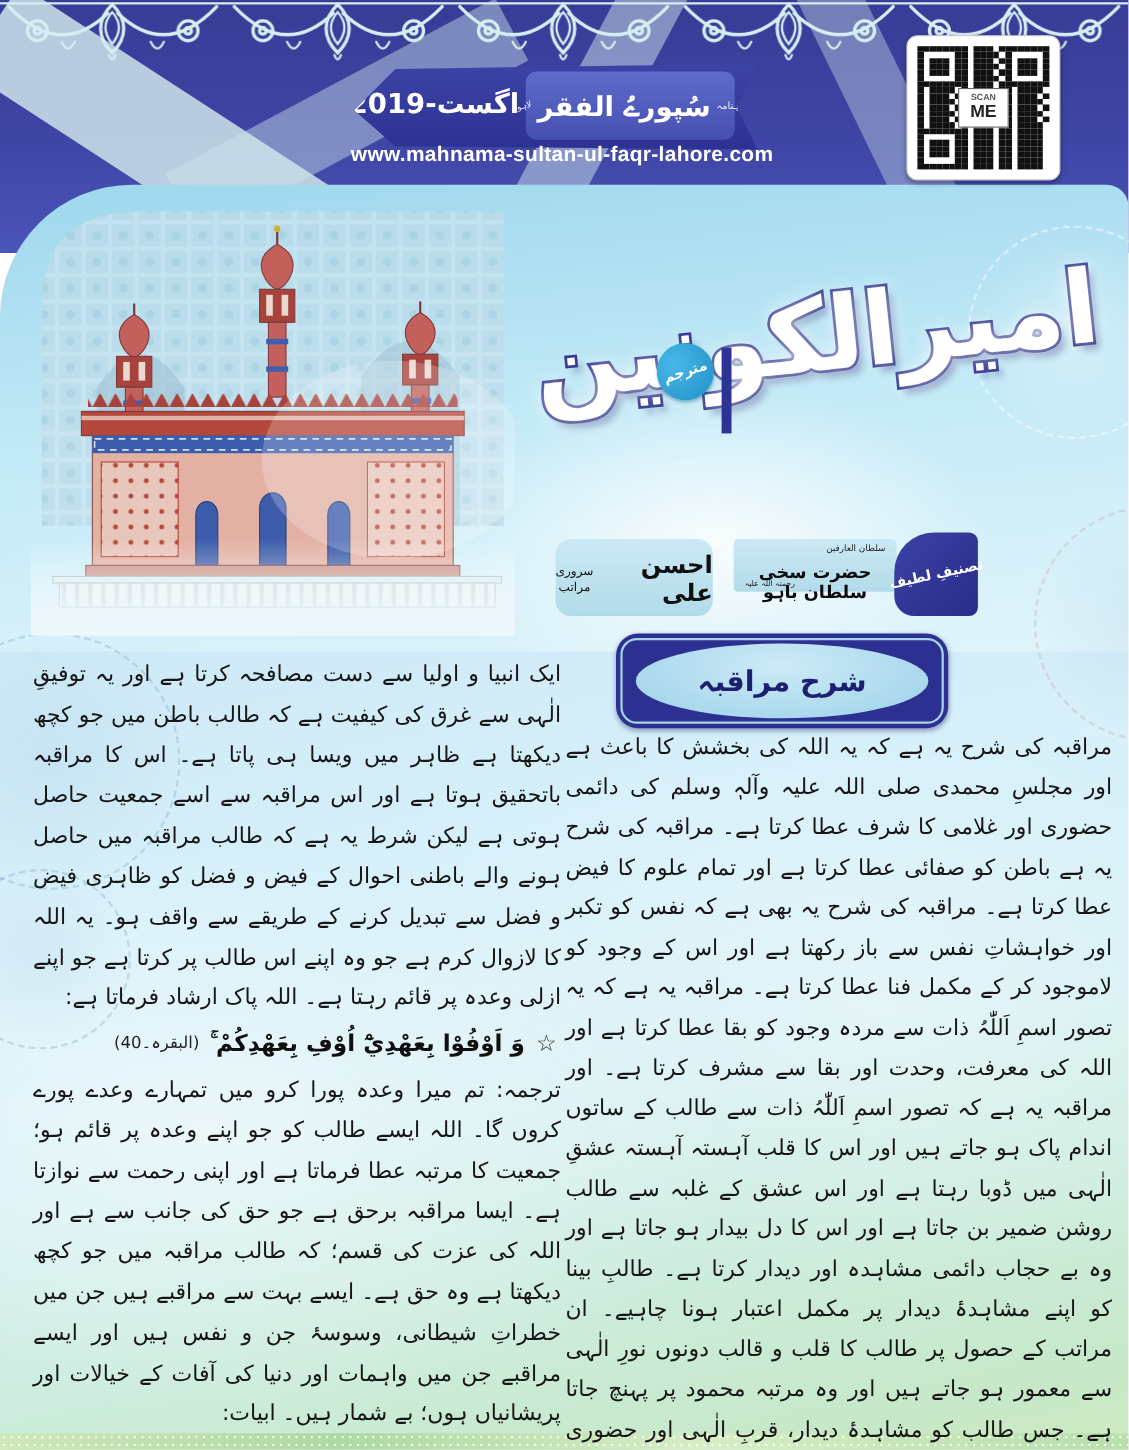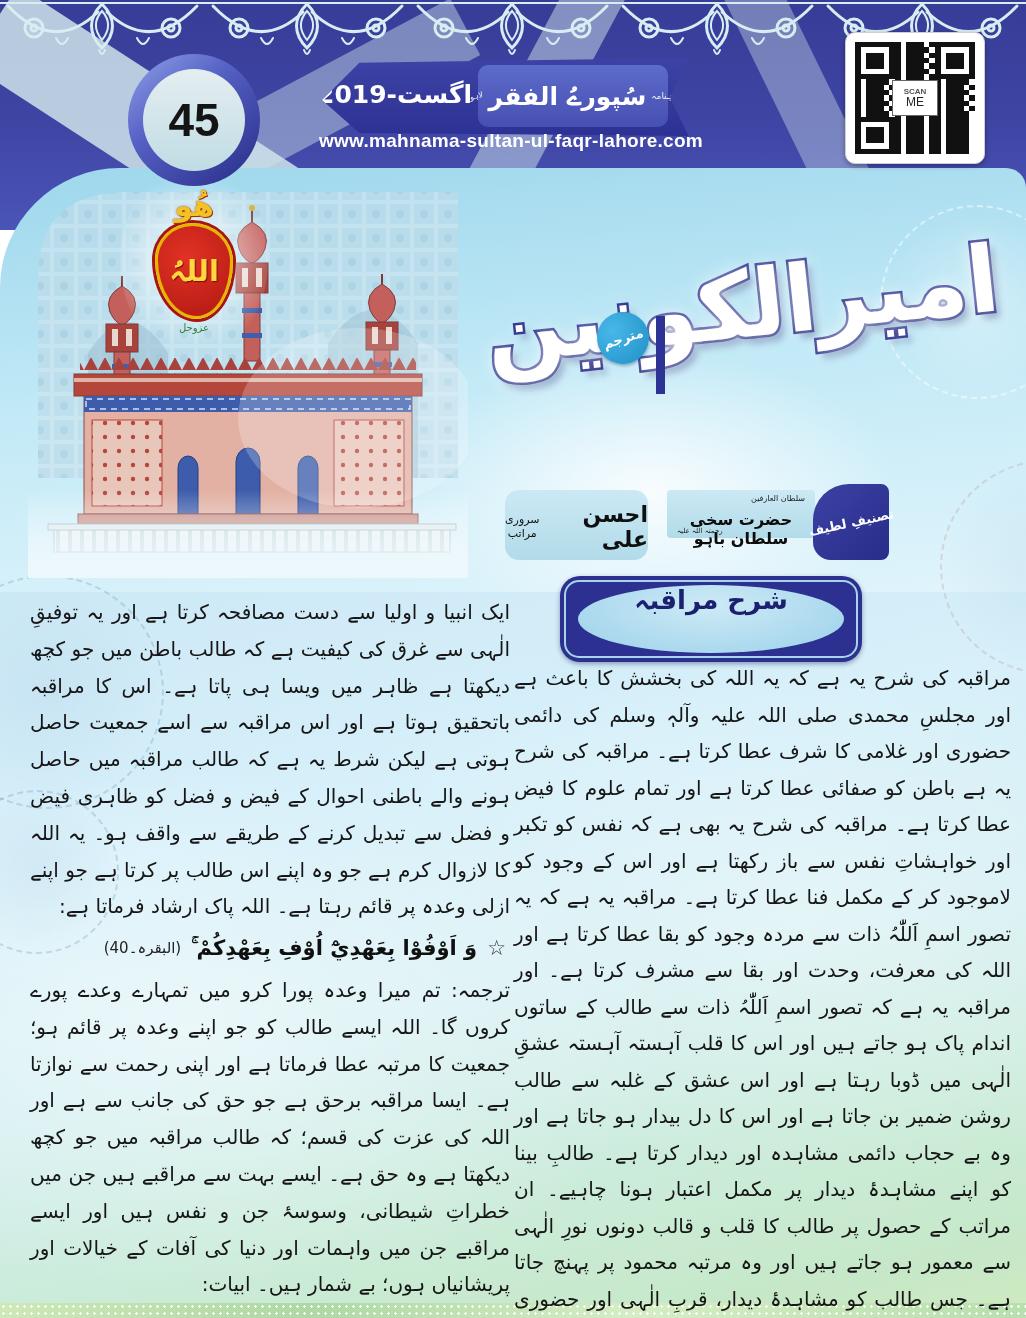--- a/index.html
+++ b/index.html
@@ -53,33 +53,33 @@
       color:#fff;font-size:25px;font-weight:bold;}
   .logo-panel{position:absolute;left:156px;top:7px;right:28px;bottom:9px;border-radius:10px;
       background:linear-gradient(180deg,#5d6bc9,#4650b2);
       display:flex;align-items:center;justify-content:center;gap:5px;direction:rtl;color:#fff;}
   .logo-prefix{font-size:9px;opacity:.9;}
   .logo-big{font-size:25px;font-weight:bold;white-space:nowrap;}
   .logo-city{font-size:8px;opacity:.9;transform:rotate(-12deg);}
   .site-url{position:absolute;left:296px;top:130px;width:430px;text-align:center;z-index:5;
       color:#fff;font:bold 19px "Liberation Sans",sans-serif;letter-spacing:.3px;}
   
-  .qr-block{position:absolute;left:845px;top:32px;width:140px;height:132px;z-index:5;
+  .qr-block{position:absolute;left:824px;top:32px;width:140px;height:132px;z-index:5;
       background:#fff;border:1px solid #cfcfcf;border-radius:10px;padding:9px;box-sizing:border-box;
       box-shadow:0 2px 5px rgba(0,0,30,.35);}
   .qr-grid{display:grid;grid-template-columns:repeat(21,1fr);grid-template-rows:repeat(21,1fr);
       width:100%;height:100%;position:relative;}
   .qr-grid i{display:block;}
   .qr-grid i.on{background:#111;}
   .scan-box{position:absolute;left:50%;top:50%;transform:translate(-50%,-50%);
       width:44px;height:34px;background:#fff;border:1px solid #666;
       display:flex;flex-direction:column;align-items:center;justify-content:center;
       font-family:"Liberation Sans",sans-serif;line-height:1.05;}
   .scan-box .s1{font-size:8px;font-weight:bold;color:#555;}
-  .scan-box .s2{font-size:12px;font-weight:normal;color:#222;}
+  .scan-box .s2{font-size:16px;font-weight:bold;color:#222;}
   
   .mosque{position:absolute;left:28px;top:178px;z-index:3;}
   
   .emblem{position:absolute;left:146px;top:188px;width:96px;text-align:center;z-index:4;}
   .emblem::before{content:'';position:absolute;inset:-26px;border-radius:50%;
       background:radial-gradient(circle,rgba(255,255,255,.85),transparent 70%);z-index:-1;}
   .hu{font-size:30px;font-weight:bold;color:#f2c322;text-shadow:1px 1px 0 #a03014,0 0 2px #a03014;}
   .drop{width:72px;height:90px;margin:0 auto;
       background:radial-gradient(circle at 40% 35%,#e23225,#b01812);
       border:3px solid #e8b400;box-shadow:0 0 0 3px #a8150f;
@@ -120,21 +120,21 @@
       background:linear-gradient(135deg,#3c42a4,#282c8a);border-radius:36px 8px 8px 18px;
       color:#fff;display:flex;align-items:center;justify-content:center;
       font-size:13px;font-weight:bold;white-space:nowrap;transform-origin:center;}
   .author-label span{transform:rotate(-12deg);}
   
   .section-heading{position:absolute;left:560px;top:576px;width:302px;height:86px;z-index:6;
       background:#2c3090;border-radius:20px;box-shadow:0 2px 5px rgba(20,30,90,.4);}
   .section-heading::before{content:'';position:absolute;inset:4px;border:2px solid #a8d4ea;border-radius:15px;}
   .sh-ellipse{position:absolute;inset:9px 18px;border-radius:50%;
       background:radial-gradient(ellipse at 50% 30%,#cdeaf6,#9cd1ea);
-      display:flex;align-items:flex-start;justify-content:center;}
+      display:flex;align-items:center;justify-content:center;}
   .sh-ellipse span{font-size:26px;font-weight:bold;color:#1c2070;direction:rtl;}
   
   .col{position:absolute;direction:rtl;text-align:justify;color:#161616;z-index:4;}
   .col-right{left:514px;top:660px;width:497px;height:600px;font-size:20px;line-height:36.5px;}
   .col-left{left:30px;top:594px;width:480px;font-size:20px;line-height:36.8px;}
   .col p{margin:0;}
   .verse-line{display:flex;align-items:center;gap:10px;direction:rtl;margin:5px 0;padding-right:4px;}
   .verse-star{font-size:21px;color:#333;}
   .verse-text{font-size:21px;font-weight:bold;color:#101010;}
   .verse-ref{font-size:15px;color:#222;}
@@ -174,23 +174,20 @@
     </svg>
   </div>
 
   <div class="bg-hero"></div>
   <div class="bg-body"></div>
   <div class="deco d1"></div>
   <div class="deco d2"></div>
   <div class="deco d3"></div>
   <div class="deco d4"></div>
 
-  <div class="page-badge">
-    <div class="inner">45</div>
-  </div>
 
   <div class="masthead">
     <div class="m-date">اگست-2019</div>
     <div class="logo-panel">
       <span class="logo-prefix">ماہنامہ</span>
       <span class="logo-big">سُپورےُ الفقر</span>
       <span class="logo-city">لاہور</span>
     </div>
   </div>
   <div class="site-url">www.mahnama-sultan-ul-faqr-lahore.com</div>
@@ -710,27 +707,20 @@
     <path d="M150,336 v-46 a10,12 0 0 1 20,0 v46 Z" fill="#3d5dac" stroke="#25407e"></path>
     <path d="M208,336 v-52 a12,14 0 0 1 24,0 v52 Z" fill="#3d5dac" stroke="#25407e"></path>
     <path d="M270,336 v-46 a10,12 0 0 1 20,0 v46 Z" fill="#3d5dac" stroke="#25407e"></path>
     <rect x="50" y="336" width="340" height="10" fill="#c98f84" stroke="#8a4a46"></rect>
     <rect x="26" y="350" width="396" height="24" fill="url(#slats)" stroke="#9fb8c0"></rect>
     <rect x="20" y="346" width="408" height="6" fill="#dcebee" stroke="#9fb8c0"></rect>
     <ellipse cx="330" cy="240" rx="120" ry="90" fill="#ffffff" opacity="0.22"></ellipse>
     <rect x="0" y="312" width="440" height="88" fill="url(#mist)"></rect>
   </svg>
 
-  <div class="emblem">
-    <div class="hu">ھُو</div>
-    <div class="drop">
-      <span>اللہُ</span>
-    </div>
-    <div class="sub">عزوجل</div>
-  </div>
 
   <h1 class="main-title">امیرالکونین</h1>
 
 
   <div class="translator-box">
     <span class="t-name">احسن علی</span>
     <span class="t-suffix">سروری مراتب</span>
   </div>
   <div class="translator-circle">مترجم</div>
   <div class="credit-bar"></div>

